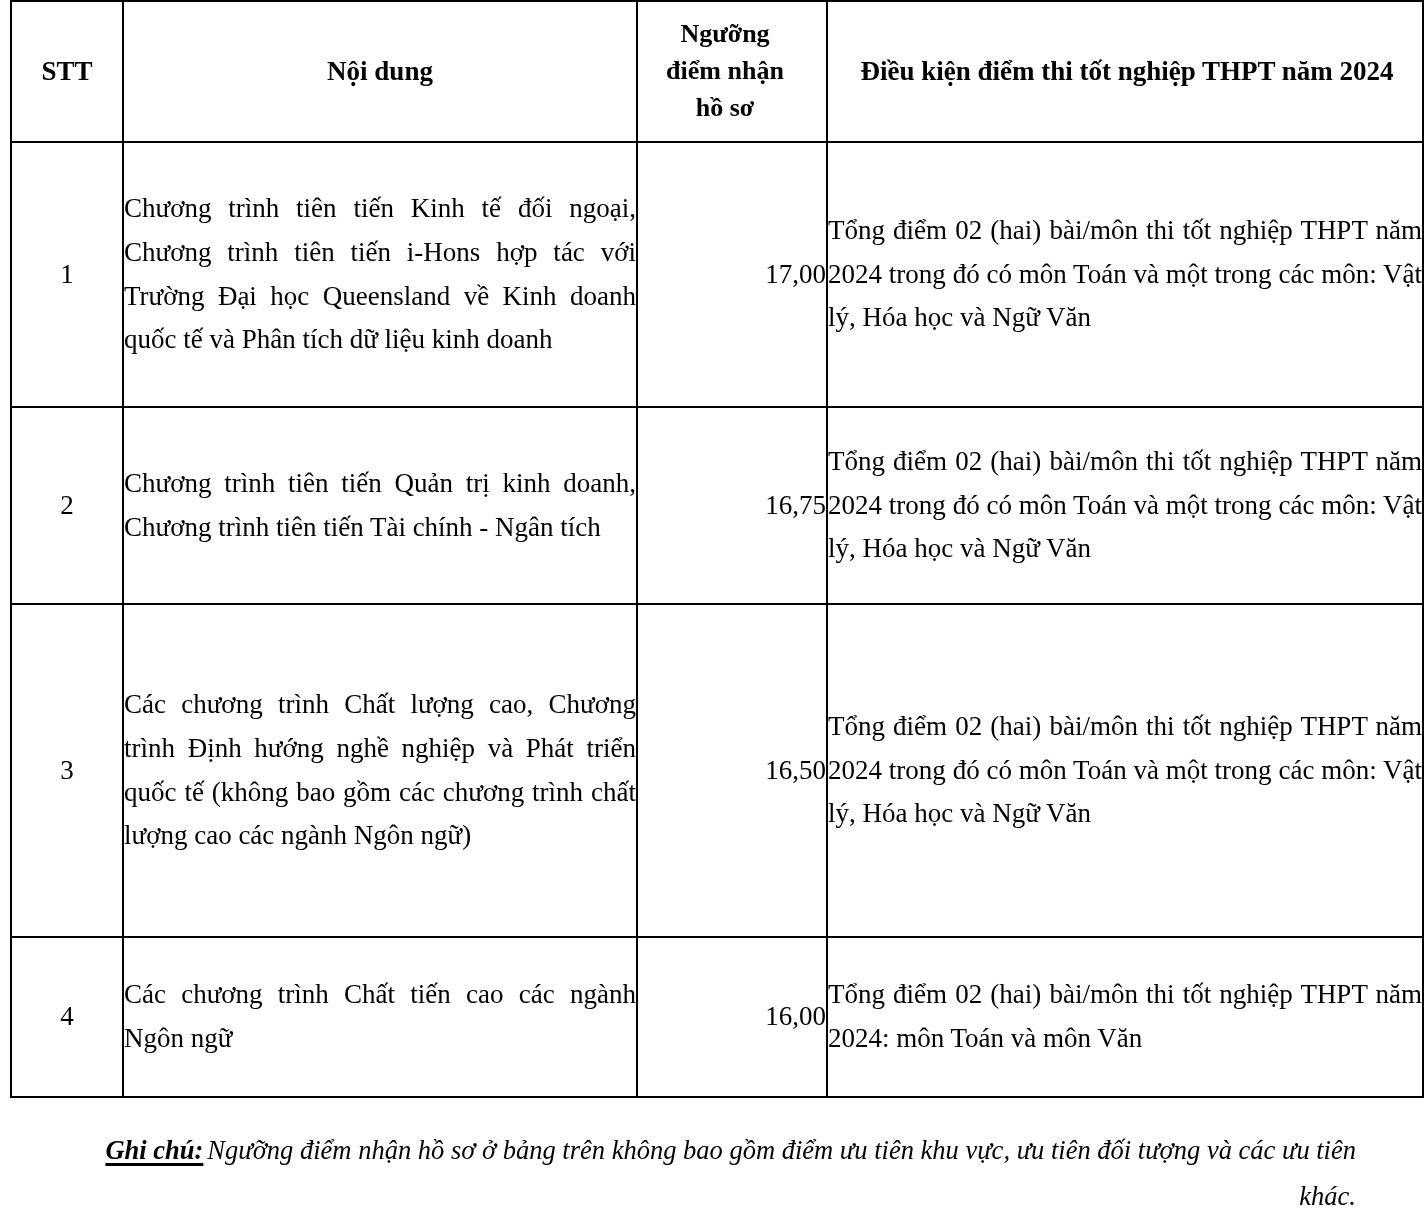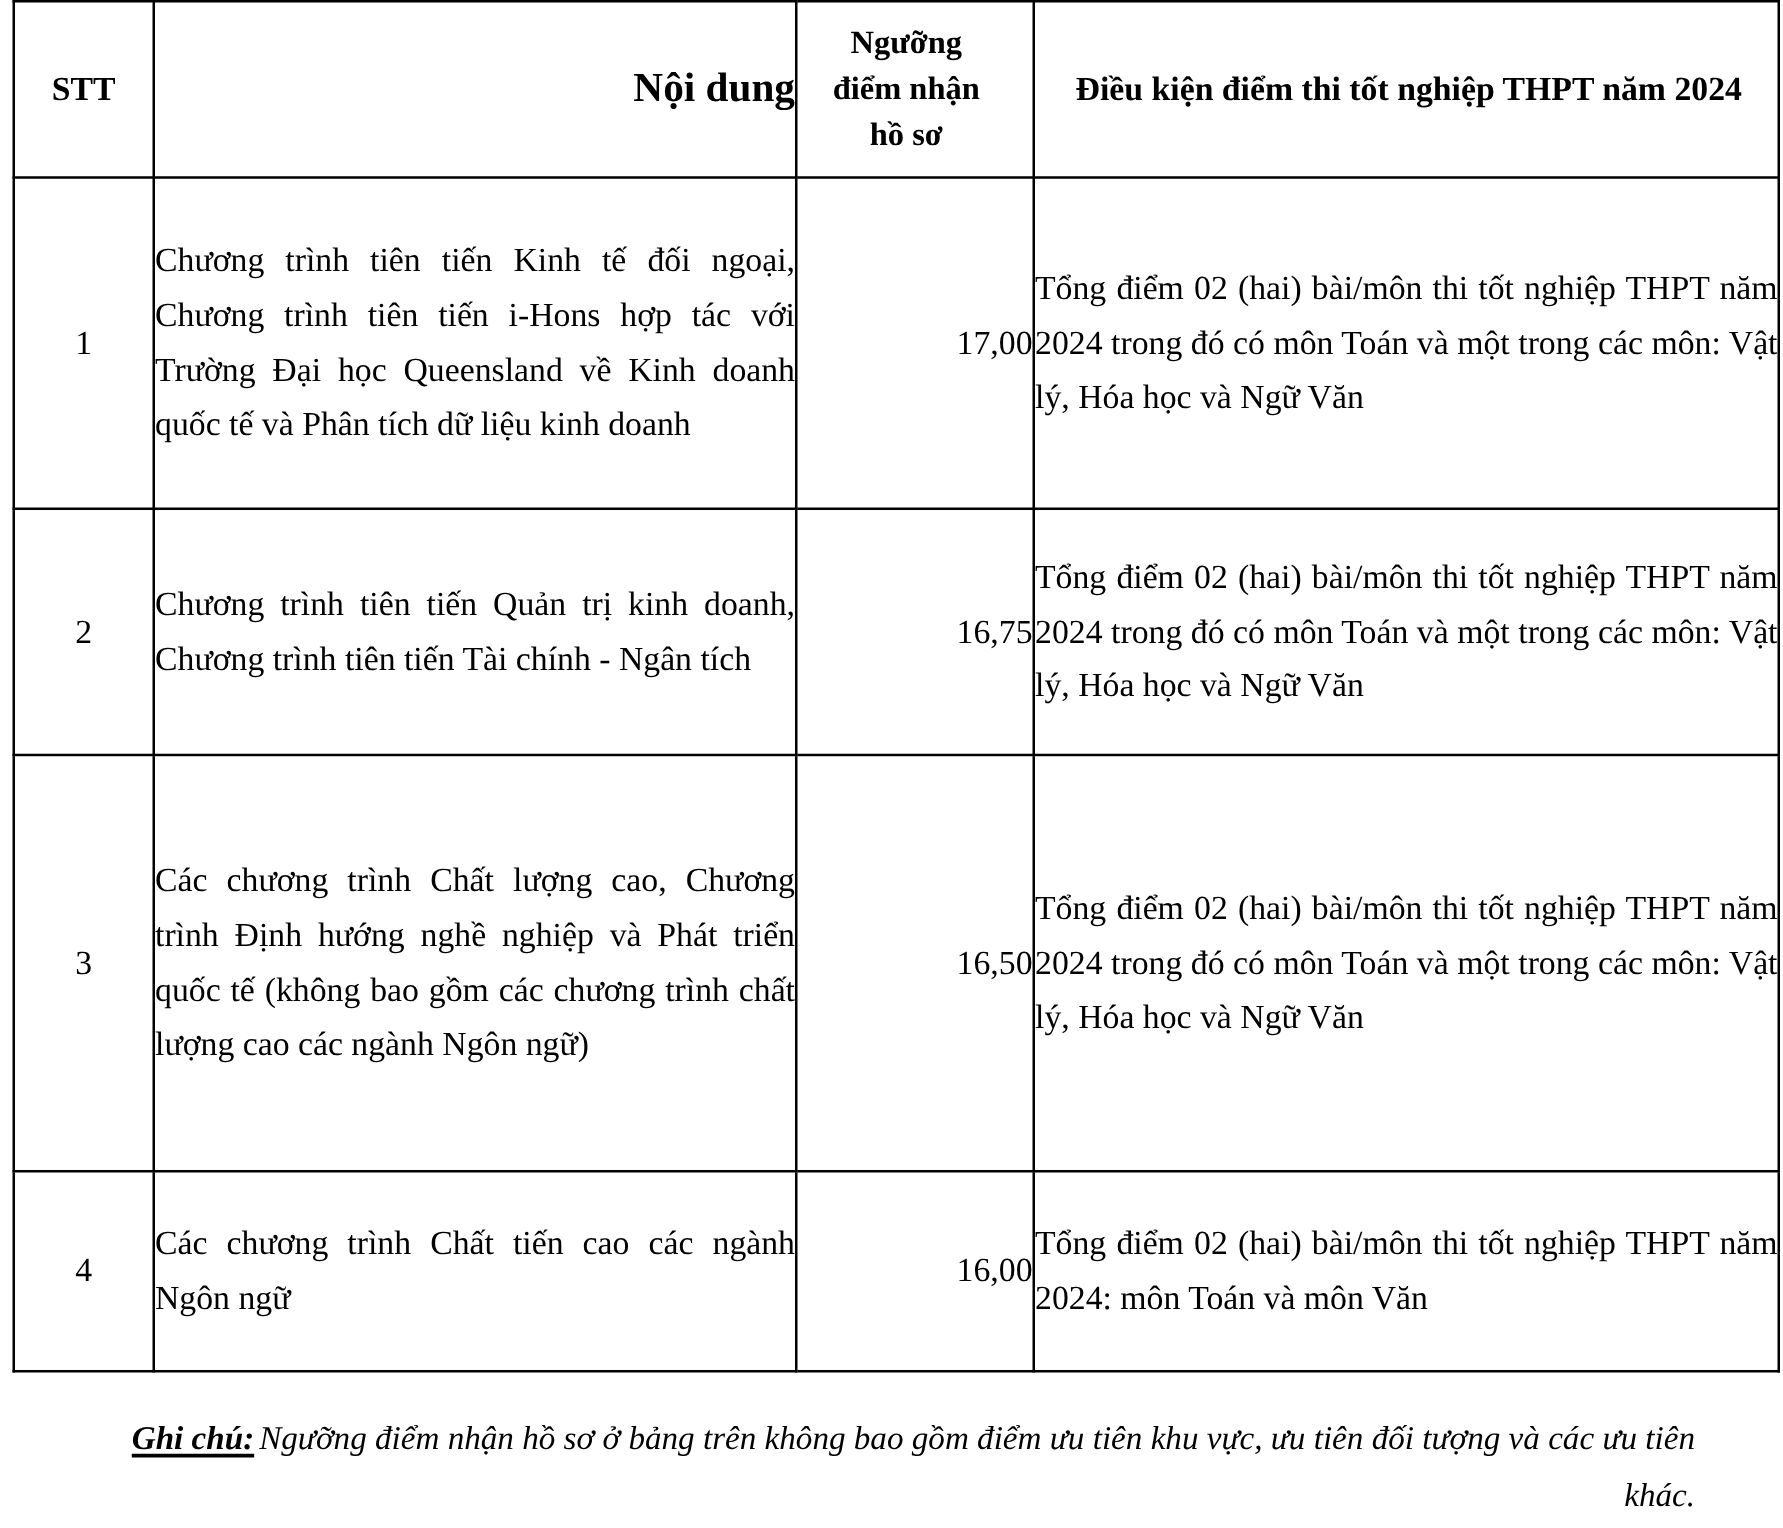--- a/index.html
+++ b/index.html
@@ -47,21 +47,21 @@
   
   thead th {
     font-weight: bold;
     text-align: center;
     font-size: 27px;
     line-height: 1.42;
     padding: 8px 6px;
     height: 139px;
   }
   thead th.th-stt { font-size: 27px; }
-  thead th.th-noidung { font-size: 33px; text-align: right; }
+  thead th.th-noidung { font-size: 27px; }
   thead th.th-nguong { font-size: 26px; padding-left: 18px; padding-right: 32px; }
   thead th.th-dieukien { font-size: 27px; padding-left: 16px; padding-right: 12px; }
 
   
   tbody td {
     font-size: 27px;
     line-height: 1.62;
   }
   td.cell-stt {
     text-align: center;

